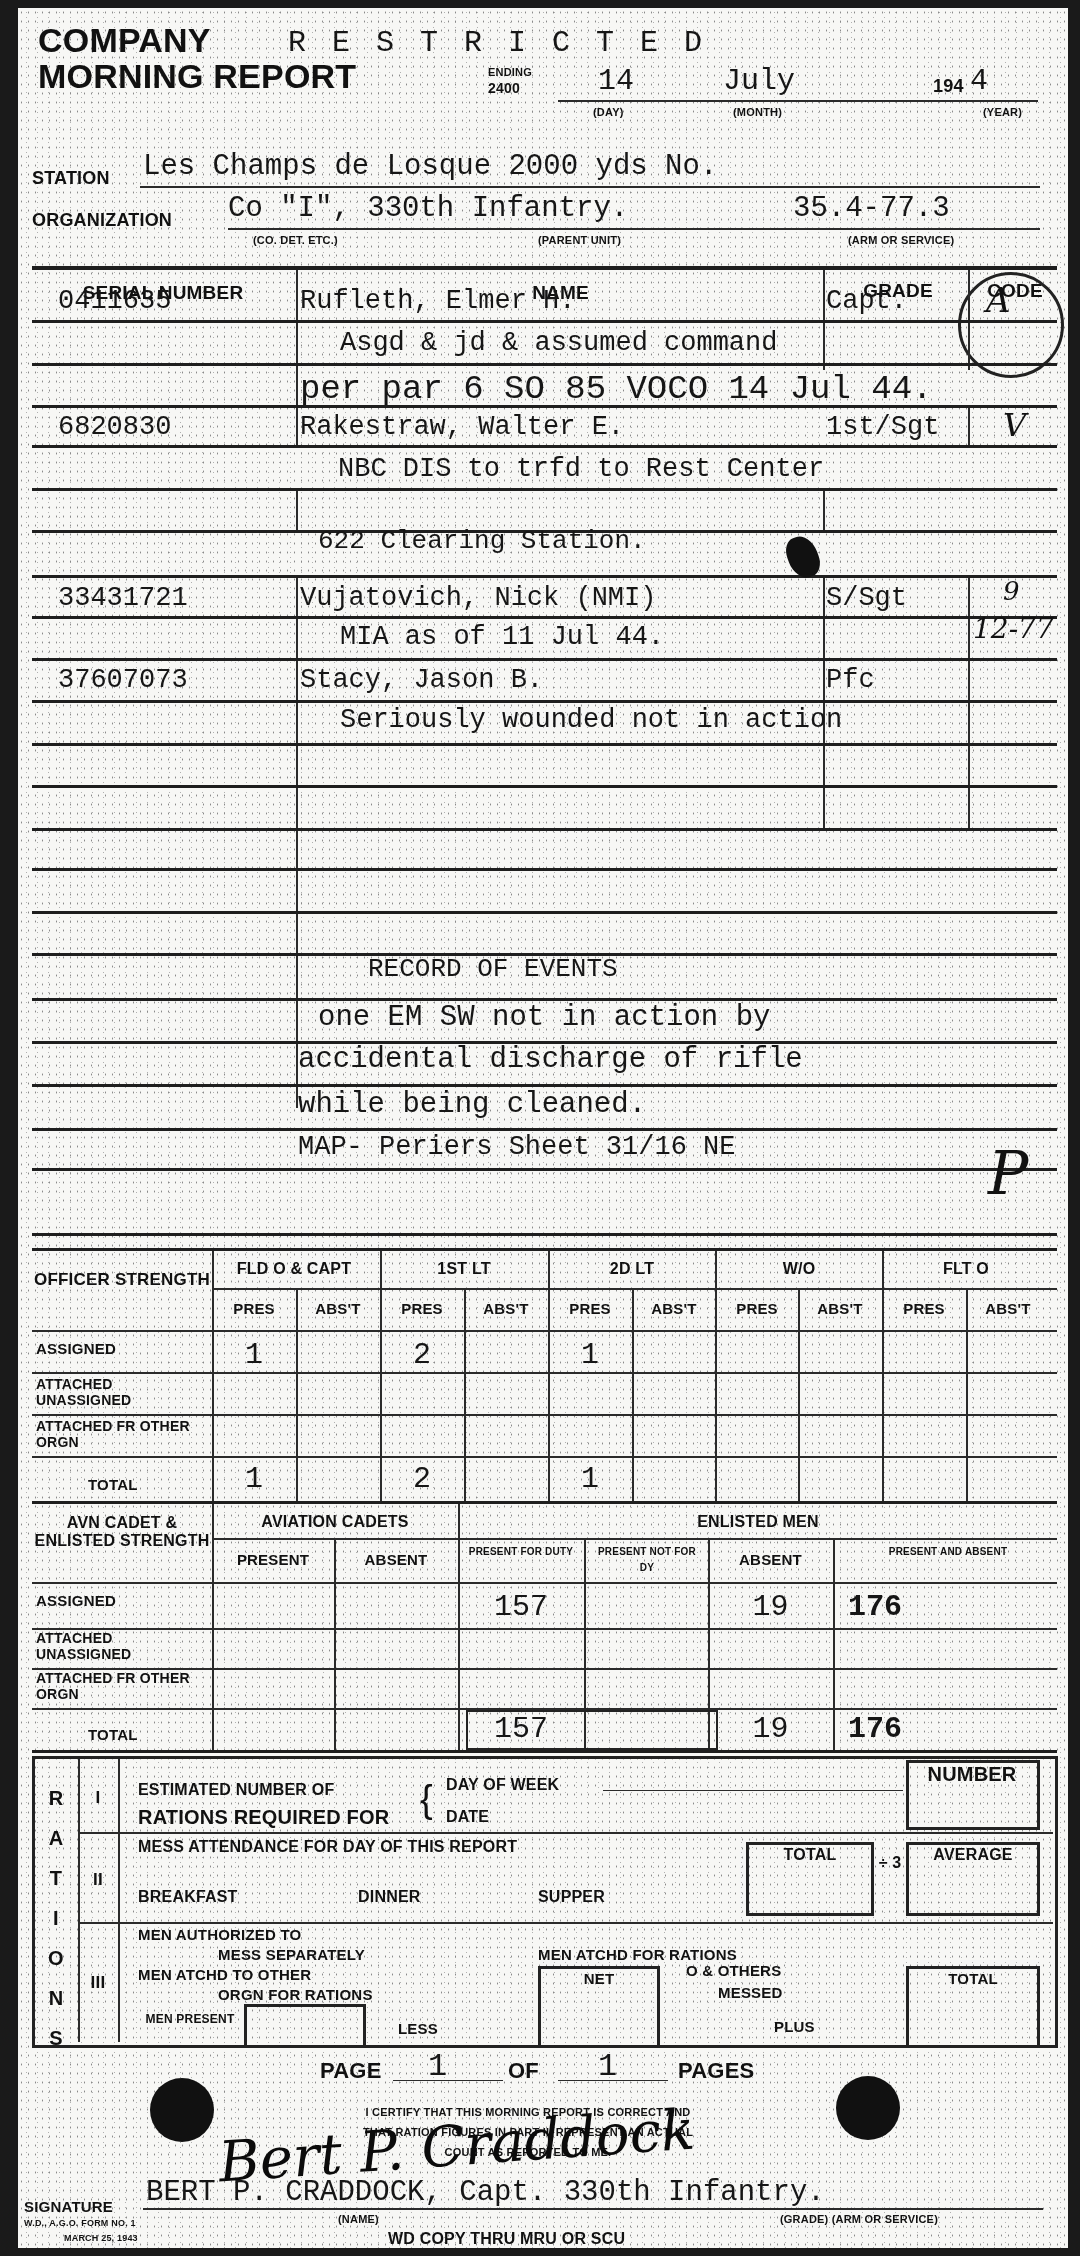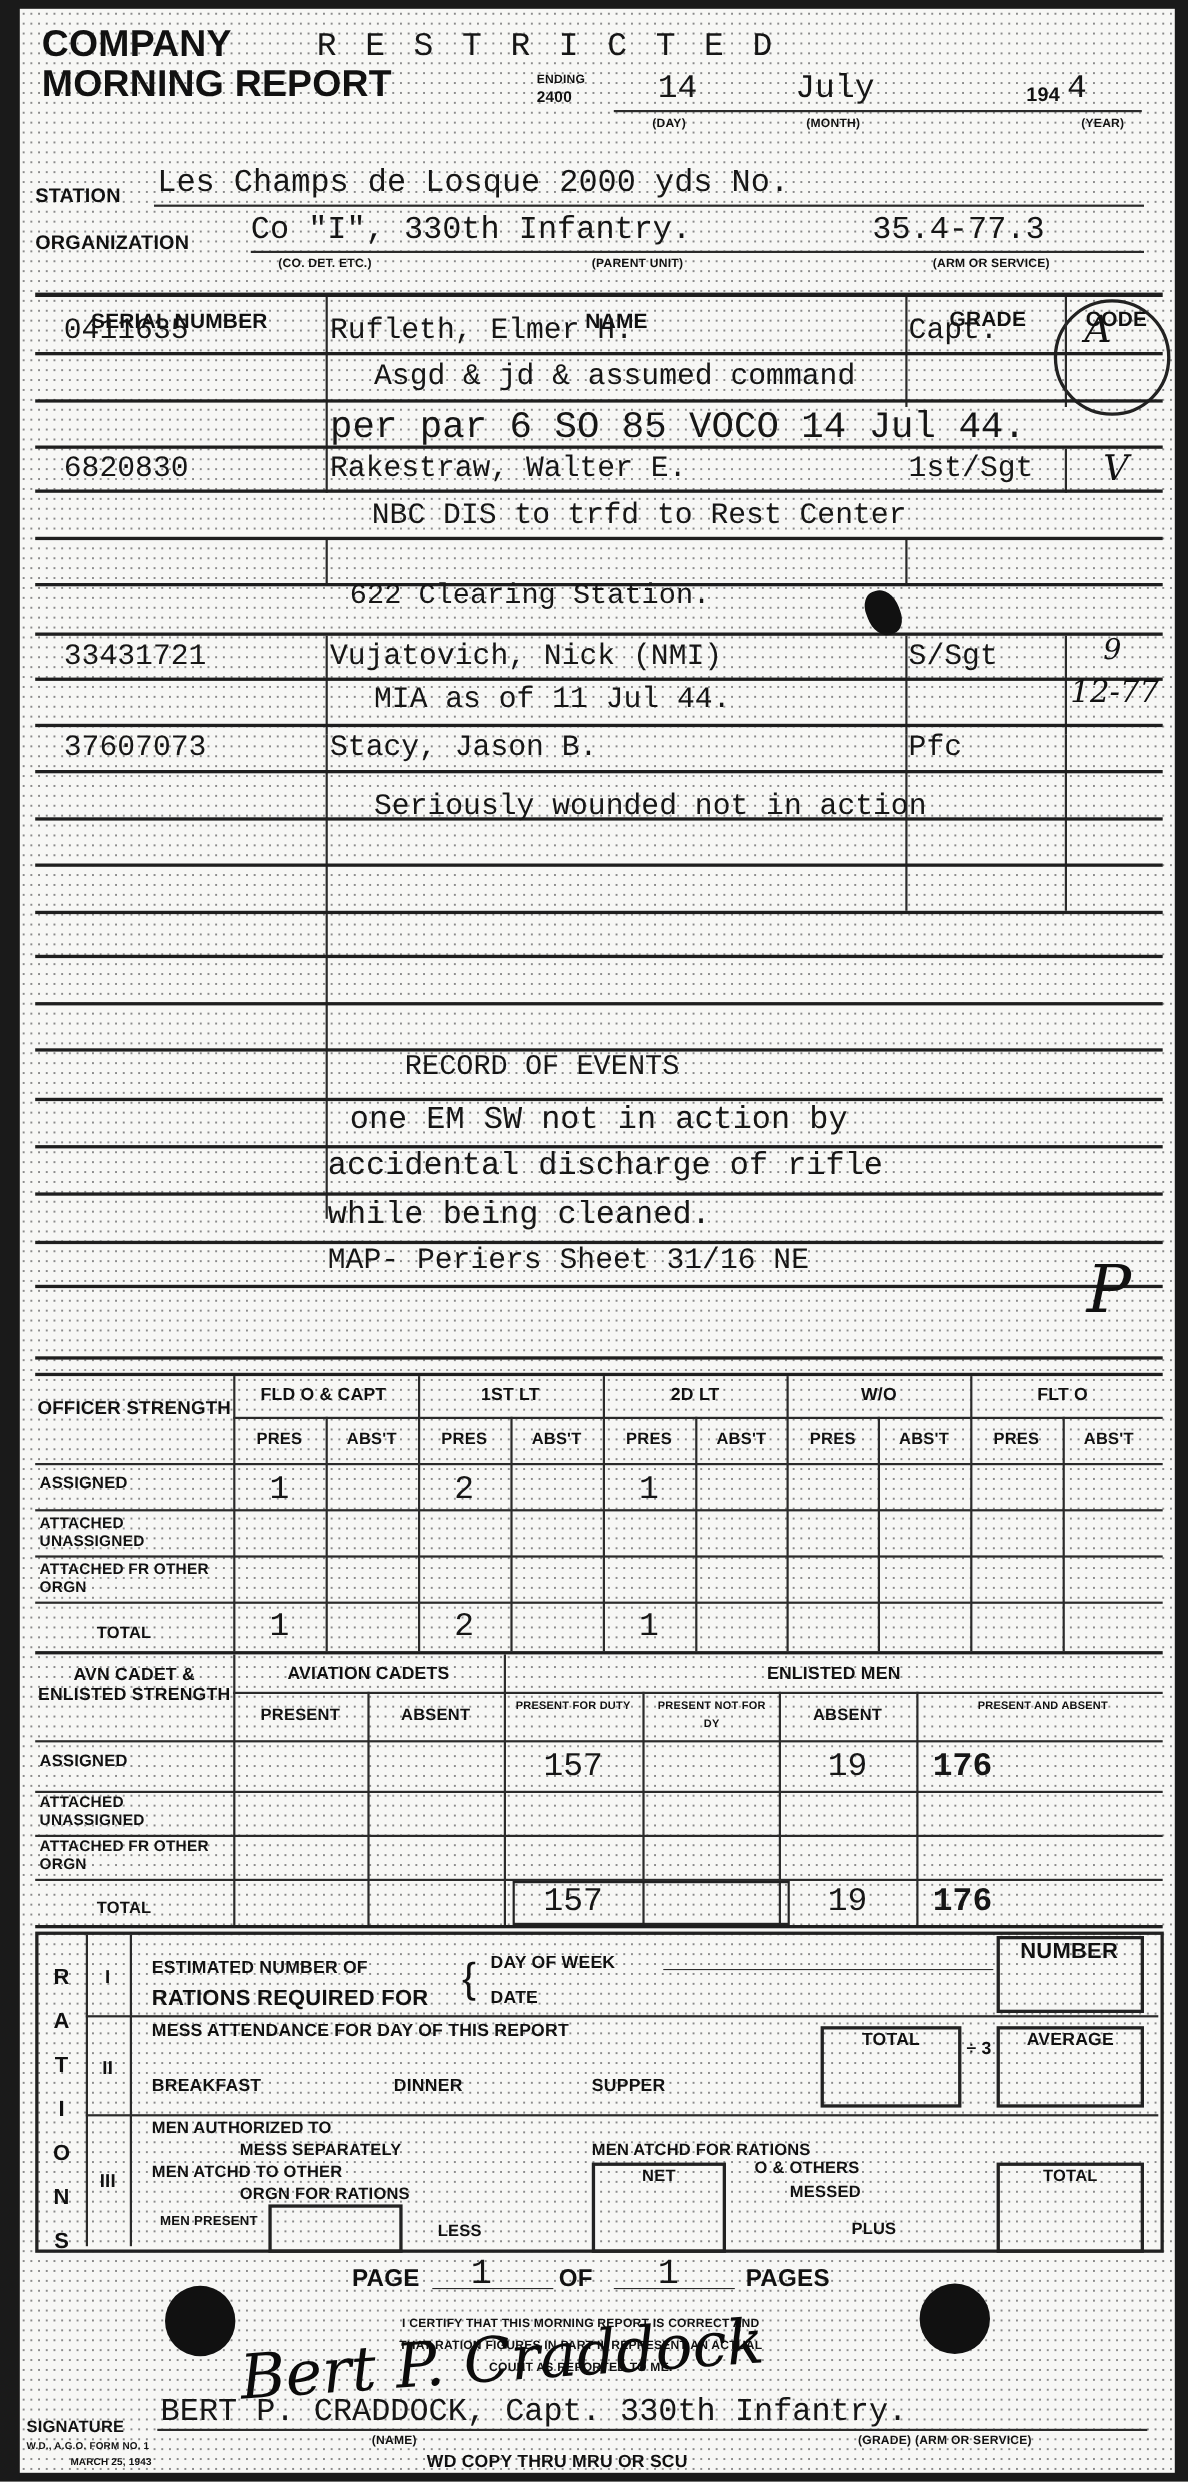--- a/index.html
+++ b/index.html
@@ -131,21 +131,21 @@
   <div>
     <div class="abs type" style="left:322px;top:614px;font-size:27px;">MIA as of 11 Jul 44.</div>
     <div class="abs hand" style="left:955px;top:604px;font-size:28px;">12-77</div>
   </div>
   <div>
     <div class="abs type" style="left:40px;top:657px;font-size:27px;">37607073</div>
     <div class="abs type" style="left:282px;top:657px;font-size:27px;">Stacy, Jason B.</div>
     <div class="abs type" style="left:808px;top:657px;font-size:27px;">Pfc</div>
   </div>
   <div>
-    <div class="abs type" style="left:322px;top:697px;font-size:27px;margin-top:14px;">Seriously wounded not in action</div>
+    <div class="abs type" style="left:322px;top:697px;font-size:27px;">Seriously wounded not in action</div>
   </div>
 
   <div class="abs type" style="left:350px;top:946px;font-size:26px;">RECORD OF EVENTS</div>
   <div class="abs type" style="left:300px;top:993px;font-size:29px;">one EM SW not in action by</div>
   <div class="abs type" style="left:280px;top:1035px;font-size:29px;">accidental discharge of rifle</div>
   <div class="abs type" style="left:280px;top:1080px;font-size:29px;">while being cleaned.</div>
   <div class="abs type" style="left:280px;top:1124px;font-size:27px;">MAP- Periers Sheet 31/16 NE</div>
   <div class="abs hand" style="left:970px;top:1130px;font-size:60px;">P</div>
 
   <div class="hl" style="left:14px;top:1240px;width:1025px;"></div>

